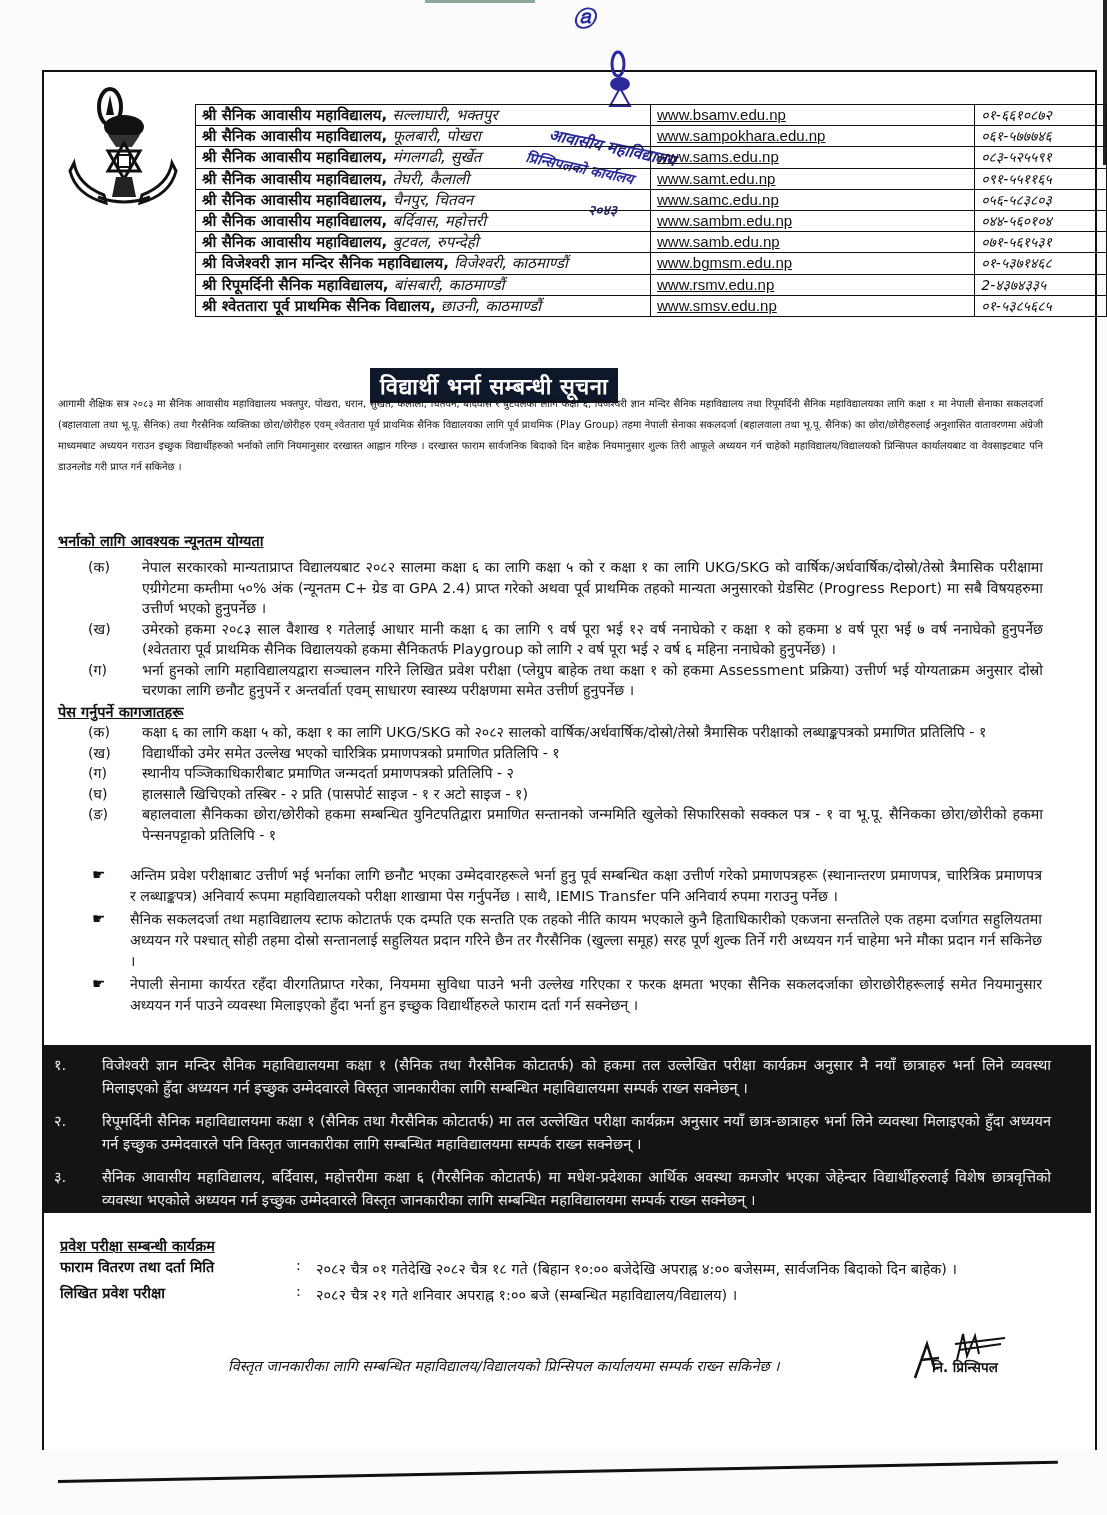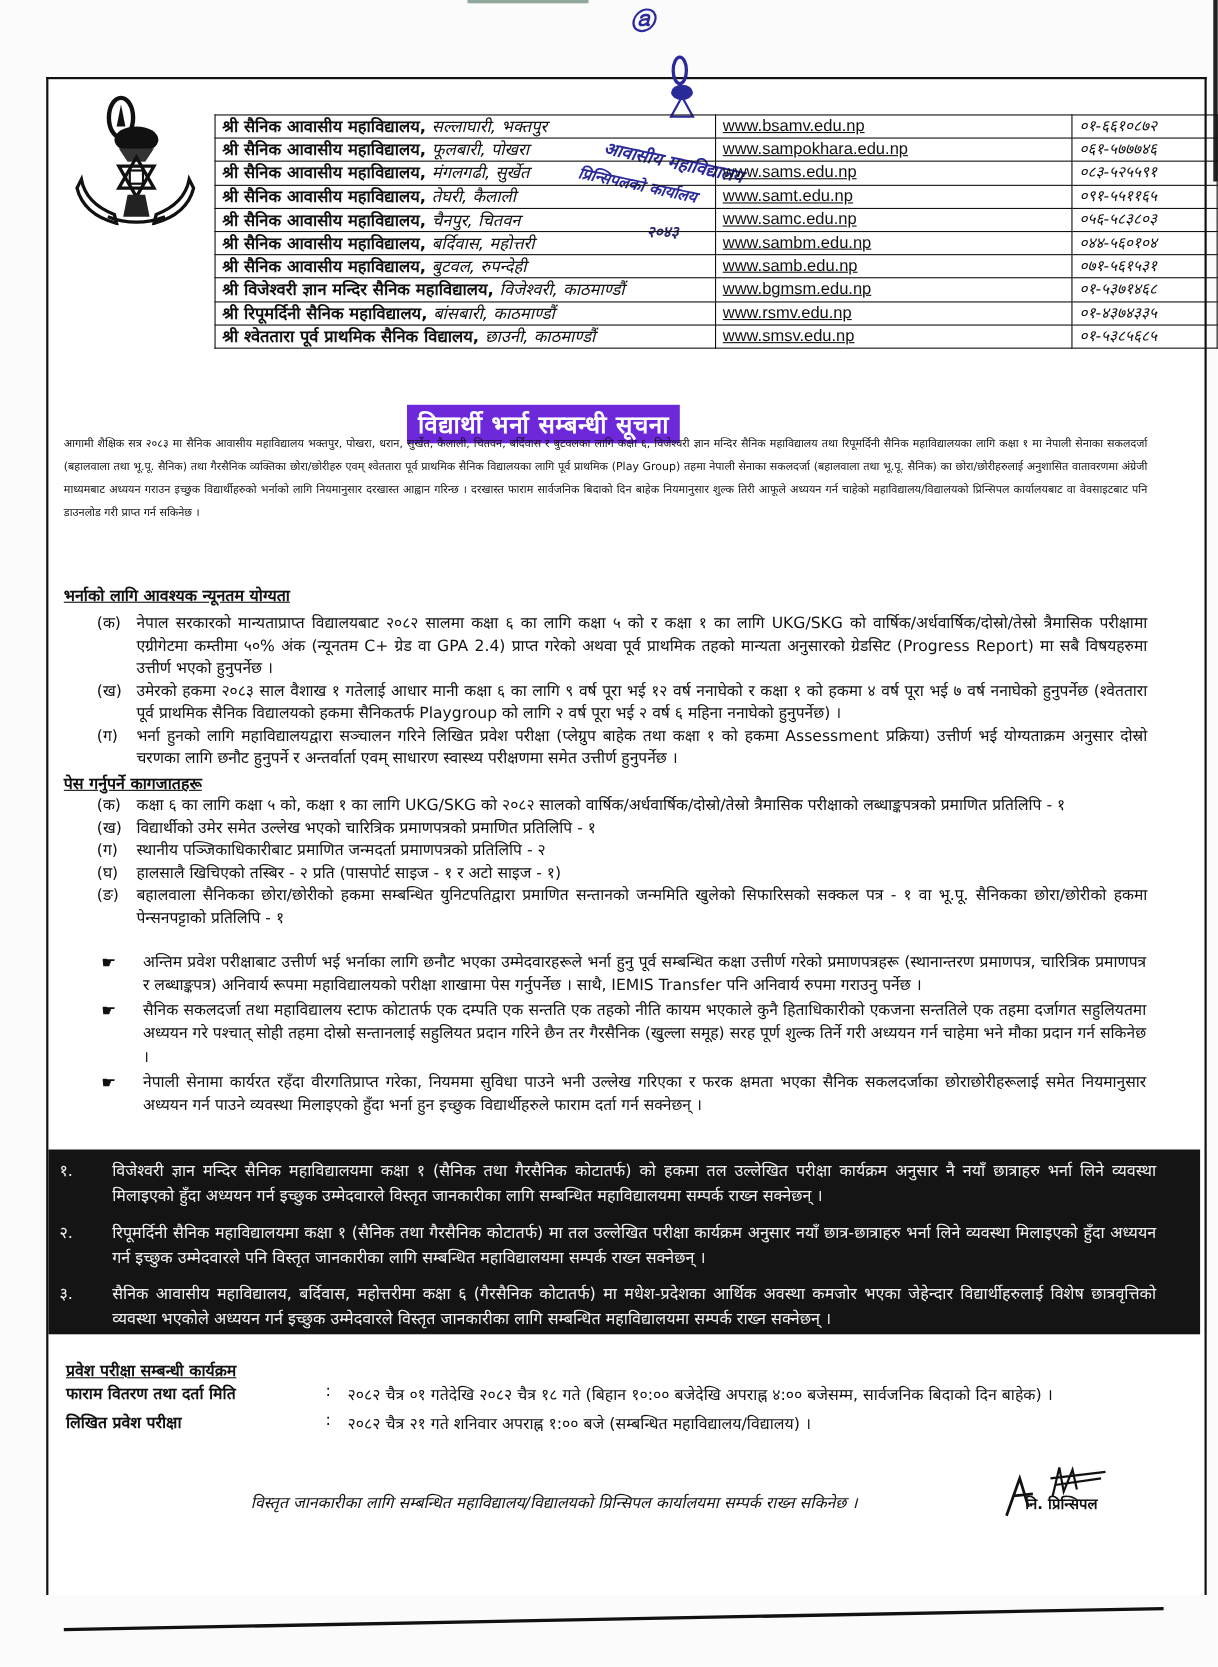--- a/index.html
+++ b/index.html
@@ -18,29 +18,29 @@
   .logo { position: absolute; left: 68px; top: 85px; width: 110px; height: 120px; }
 
   table.schools { position: absolute; left: 195px; top: 104px; border-collapse: collapse; font-size: 15px; }
   table.schools td { border: 1.5px solid #111; padding: 0 6px; height: 20.2px; line-height: 20px; white-space: nowrap; }
   td.name { width: 452px; font-weight: bold; }
   td.name .loc { font-style: italic; font-weight: normal; }
   td.web { width: 330px; font-family: "Liberation Sans", sans-serif; font-size: 15px; padding-left: 12px; text-decoration: underline; }
   td.phone { width: 125px; font-style: italic; font-size: 14px; }
 
   .notice-title {
-    position: absolute; left: 370px; top: 368px; background: #6d28d9; color: #fff; font-weight: bold;
+    position: absolute; left: 370px; top: 368px; background: #0f172a; color: #fff; font-weight: bold;
     font-size: 22px; padding: 2px 10px 3px 10px; letter-spacing: 0.5px;
   }
   .para { position: absolute; left: 58px; width: 985px; font-size: 10px; line-height: 21px; text-align: justify; }
   .sec-head { position: absolute; left: 58px; font-size: 14.5px; text-decoration: underline; font-weight: bold; }
   .list { position: absolute; left: 88px; width: 955px; font-size: 14.2px; line-height: 20.5px; }
   .list .item { display: flex; }
   .list .tag { width: 36px; flex-shrink: 0; }
-  .list .txt { flex: 1; text-align: justify; }
+  .list .txt { flex: 1; text-align: justify; margin-left: 18px; }
   .bullets { position: absolute; left: 92px; width: 950px; font-size: 14.2px; line-height: 21px; }
   .bullets .item { display: flex; margin-bottom: 2px; }
   .bullets .ico { width: 38px; flex-shrink: 0; font-size: 15px; }
   .bullets .txt { flex: 1; text-align: justify; }
 
   .dark-box {
     position: absolute; left: 44px; top: 1045px; width: 1047px; height: 168px; background: #141414; color: #f2f2f2;
     font-size: 14.6px; line-height: 23px; box-sizing: border-box; padding: 8px 40px 0 10px;
   }
   .dark-box .item { display: flex; margin-bottom: 10px; }
@@ -128,21 +128,21 @@
         <td class="phone">०७१-५६१५३१</td>
       </tr>
       <tr>
         <td class="name"><span>श्री विजेश्वरी ज्ञान मन्दिर सैनिक महाविद्यालय,</span> <span class="loc">विजेश्वरी, काठमाण्डौं</span></td>
         <td class="web">www.bgmsm.edu.np</td>
         <td class="phone">०१-५३७१४६८</td>
       </tr>
       <tr>
         <td class="name"><span>श्री रिपूमर्दिनी सैनिक महाविद्यालय,</span> <span class="loc">बांसबारी, काठमाण्डौं</span></td>
         <td class="web">www.rsmv.edu.np</td>
-        <td class="phone">०१-४३७४३३५</td>
+        <td class="phone">2-४३७४३३५</td>
       </tr>
       <tr>
         <td class="name"><span>श्री श्वेततारा पूर्व प्राथमिक सैनिक विद्यालय,</span> <span class="loc">छाउनी, काठमाण्डौं</span></td>
         <td class="web">www.smsv.edu.np</td>
         <td class="phone">०१-५३८५६८५</td>
       </tr>
     </tbody>
 </table>
 
 <div class="notice-title">विद्यार्थी भर्ना सम्बन्धी सूचना</div>

